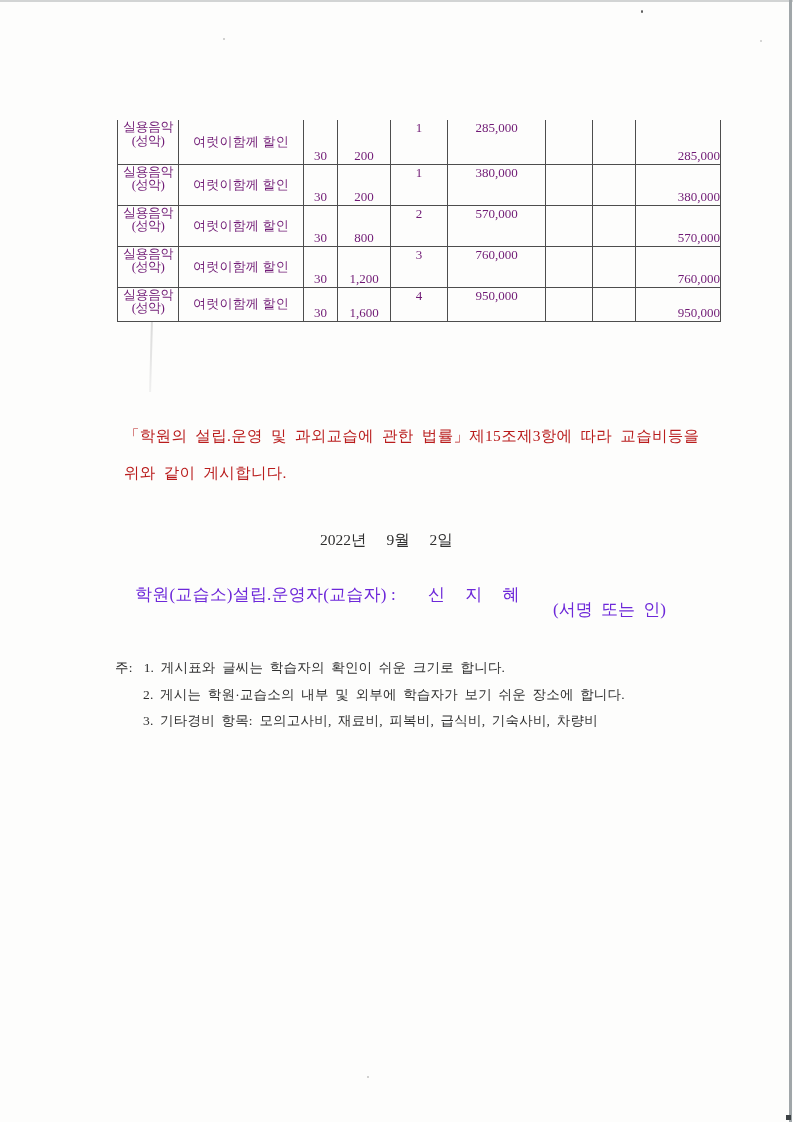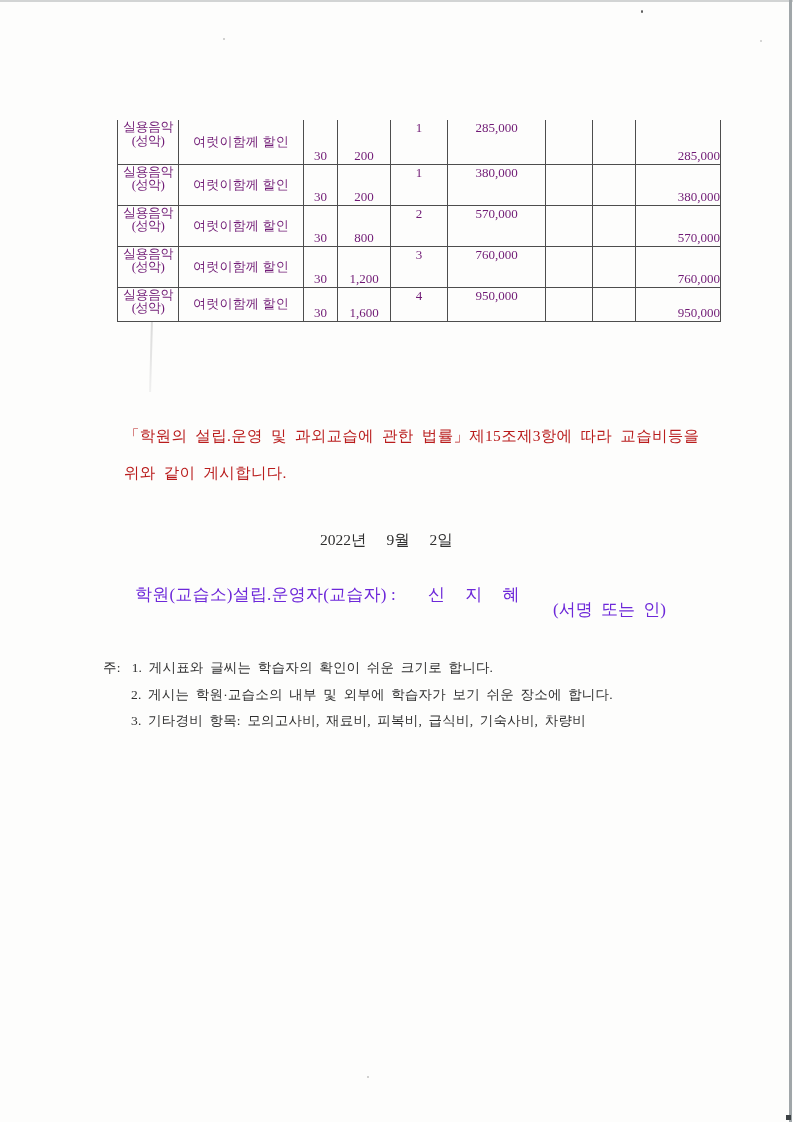--- a/index.html
+++ b/index.html
@@ -49,21 +49,21 @@
   .date-line{position:absolute;left:320px;top:530px;font-size:15.5px;color:#2f2f2f;
     word-spacing:16px;white-space:pre;}
 
   
   .signature-line{position:absolute;left:0;top:583px;width:793px;height:24px;font-size:17px;color:#6d28d9;}
   .sig-label{position:absolute;left:135px;top:0;letter-spacing:0.2px;}
   .sig-name{position:absolute;left:428px;top:0;white-space:pre;word-spacing:8px;letter-spacing:4px;}
   .sig-suffix{position:absolute;left:553px;top:4px;word-spacing:4px;margin-top:11px;}
 
   
-  .notes{position:absolute;left:103px;top:655px;width:620px;
+  .notes{position:absolute;left:115px;top:655px;width:620px;
     font-size:13.5px;line-height:26.5px;color:#2f2f2f;word-spacing:3px;letter-spacing:0.2px;}
   .note-line{white-space:nowrap;}
   .notes-prefix{margin-right:11px;}
   .note-line.indent{padding-left:28px;}
 </style>
 </head>
 <body>
 
 <div class="page">
 

